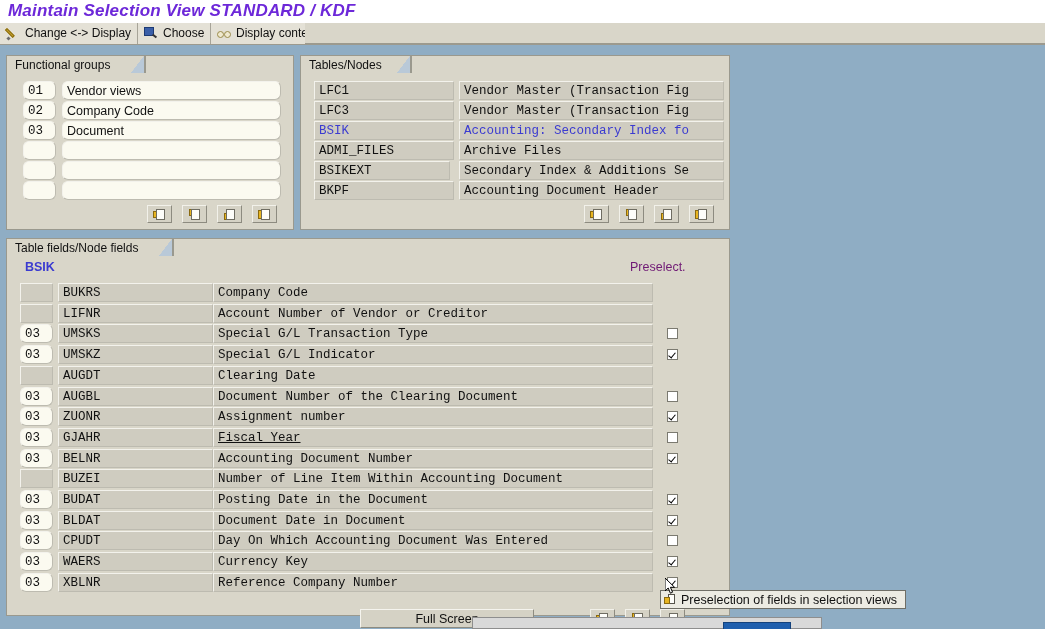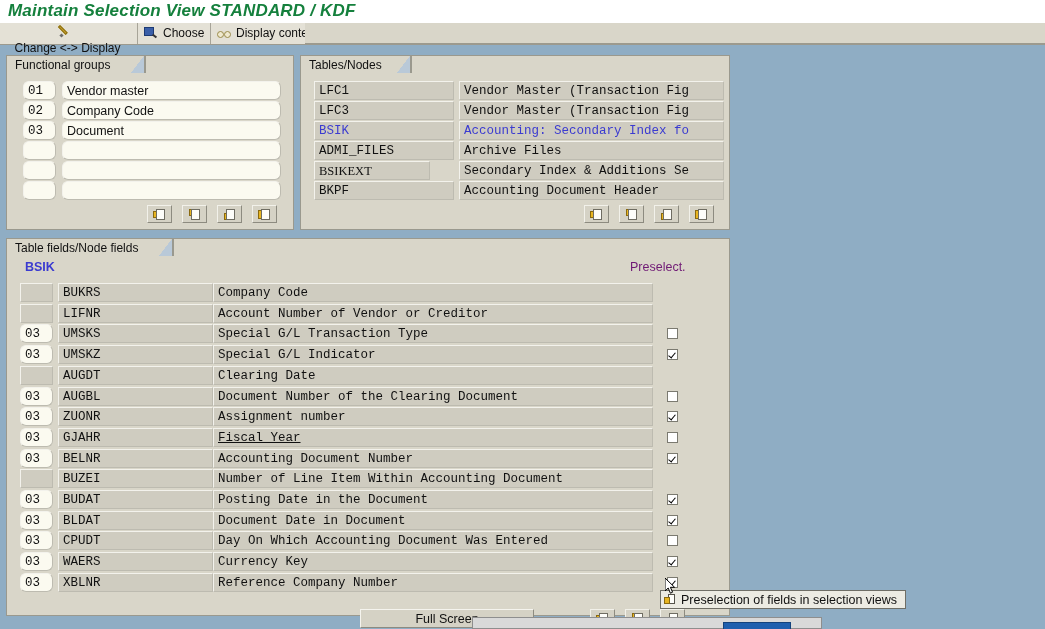--- a/index.html
+++ b/index.html
@@ -19,21 +19,21 @@
   .titlebar {
     position: absolute; left: 0; top: 0;
     width: 1045px; height: 23px;
     background: #ffffff;
     border-bottom: 1px solid #d4d0c8;
   }
   .titlebar .title {
     position: absolute; left: 8px; top: 1px;
     font-family: "Liberation Sans", sans-serif;
     font-size: 17px; font-weight: bold; font-style: italic;
-    color: #15803d;
+    color: #6d28d9;
     letter-spacing: 0.2px;
     white-space: nowrap;
   }
 
   
   .toolbar {
     position: absolute; left: 0; top: 23px;
     width: 1045px; height: 21px;
     background: #d9d6c9;
     border-bottom: 1px solid #9c9a8e;
@@ -280,21 +280,21 @@
 </head>
 <body>
 
 <div class="screen">
 
   <div class="titlebar">
     <div class="title">Maintain Selection View STANDARD / KDF</div>
   </div>
 
   <div class="toolbar">
-    <div class="tbtn" id="tb0" style="left: 0px; width: 138px; flex-direction: column;">
+    <div class="tbtn" id="tb0" style="left: 0px; width: 138px;">
       <span class="glyph ic-pencil"></span>
       <span class="lbl">Change &lt;-&gt; Display</span>
     </div>
     <div class="tbtn" id="tb1" style="left: 138px; width: 73px;">
       <span class="glyph ic-magnifier"></span>
       <span class="lbl">Choose</span>
     </div>
     <div class="tbtn" id="tb2" style="left: 211px; width: 120px;">
       <span class="glyph ic-glasses"></span>
       <span class="lbl">Display contents</span>
@@ -303,21 +303,21 @@
 
   <div class="group" style="left:6px; top:55px; width:288px; height:175px;">
     <div class="gtab" style="width:140px;">
       <span>Functional groups</span>
       <span class="slant"></span>
     </div>
     <div class="gbody">
 
       <div class="row" style="left:16px; top:7px; width:258px;">
         <div class="cell input" style="left:0; width:33px;">01</div>
-        <div class="cell input sans" style="left:39px; width:219px;">Vendor master</div>
+        <div class="cell input sans" style="left:39px; width:219px;">Vendor views</div>
       </div>
       <div class="row" style="left:16px; top:27px; width:258px;">
         <div class="cell input" style="left:0; width:33px;">02</div>
         <div class="cell input sans" style="left:39px; width:219px;">Company Code</div>
       </div>
       <div class="row" style="left:16px; top:47px; width:258px;">
         <div class="cell input" style="left:0; width:33px;">03</div>
         <div class="cell input sans" style="left:39px; width:219px;">Document</div>
       </div>
       <div class="row" style="left:16px; top:67px; width:258px;">
@@ -369,21 +369,21 @@
       </div>
       <div class="row" style="left:13px; top:47px; width:400px;">
         <div class="cell gray blue" style="left:0; width:140px;">BSIK</div>
         <div class="cell gray blue" style="left:145px; width:265px;">Accounting: Secondary Index fo</div>
       </div>
       <div class="row" style="left:13px; top:67px; width:400px;">
         <div class="cell gray" style="left:0; width:140px;">ADMI_FILES</div>
         <div class="cell gray" style="left:145px; width:265px;">Archive Files</div>
       </div>
       <div class="row" style="left:13px; top:87px; width:400px;">
-        <div class="cell gray" style="left:0; width:116px;font-family:Liberation Serif, serif;">BSIKEXT</div>
+        <div class="cell gray" style="left:0; width:136px;">BSIKEXT</div>
         <div class="cell gray" style="left:145px; width:265px;">Secondary Index &amp; Additions Se</div>
       </div>
       <div class="row" style="left:13px; top:107px; width:400px;">
         <div class="cell gray" style="left:0; width:140px;">BKPF</div>
         <div class="cell gray" style="left:145px; width:265px;">Accounting Document Header</div>
       </div>
 
       <div class="iconbtn" style="left:283px; top:131px;">
           <span class="mark"></span>
           <span class="doc"></span>

